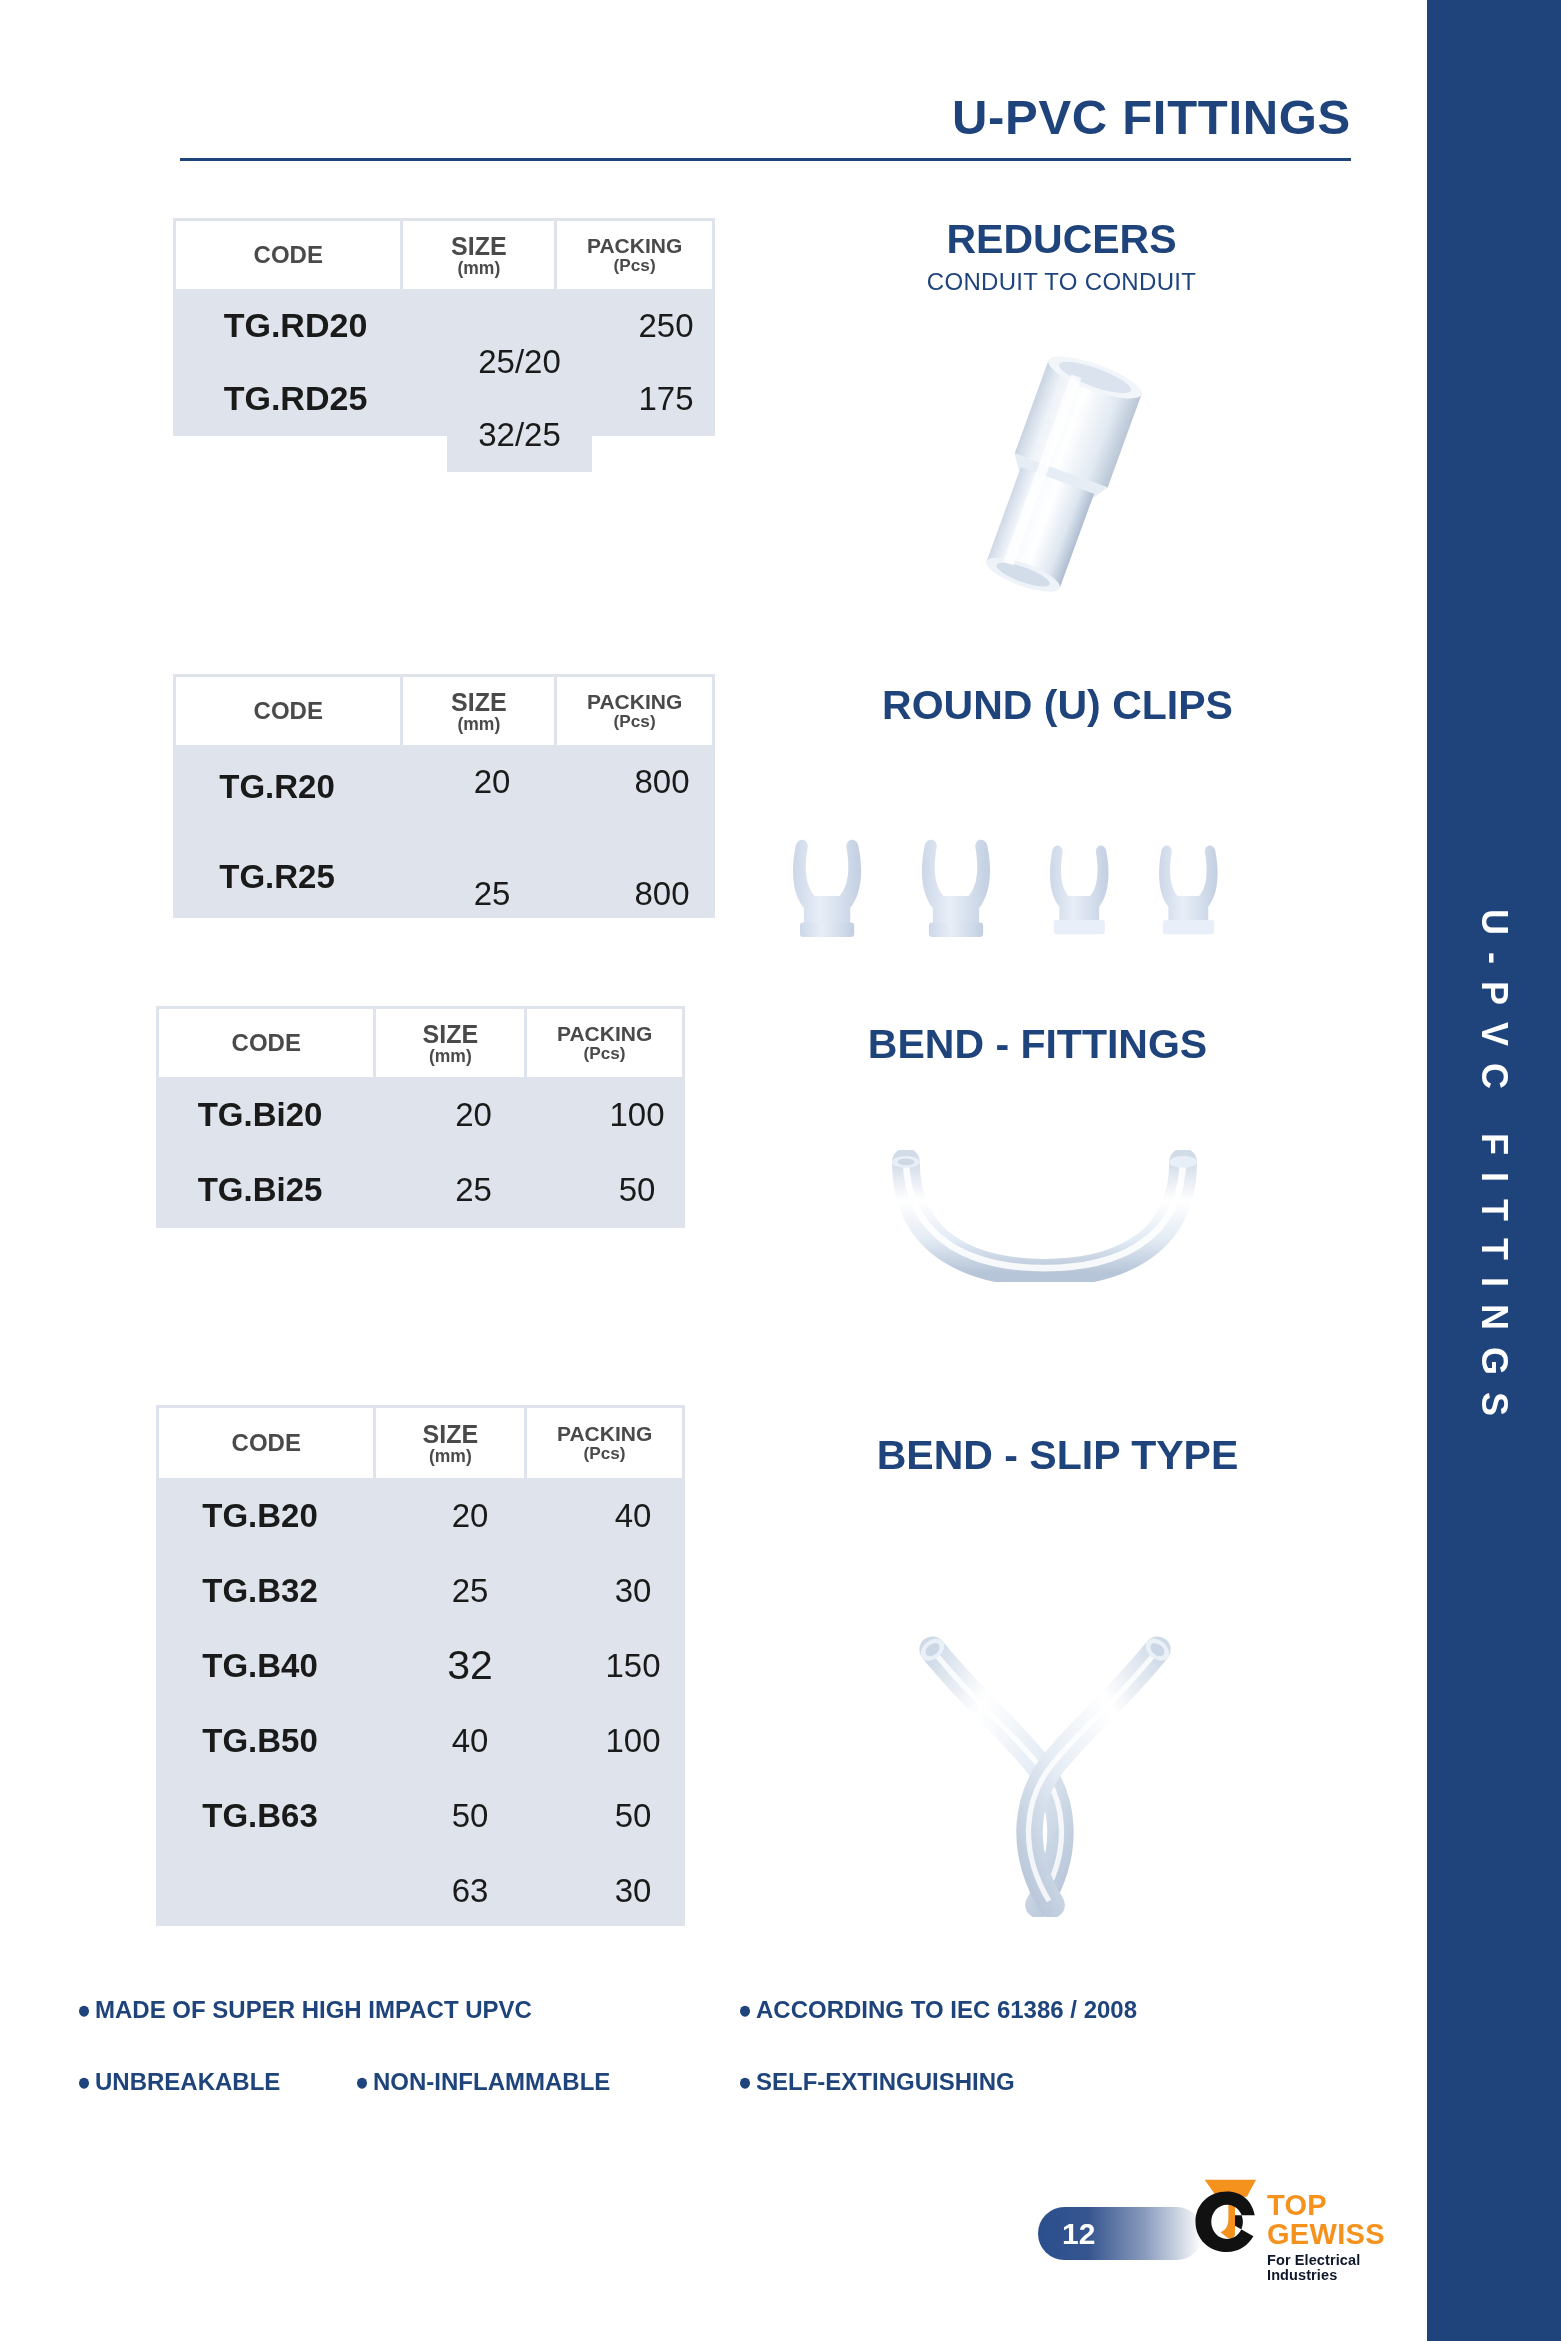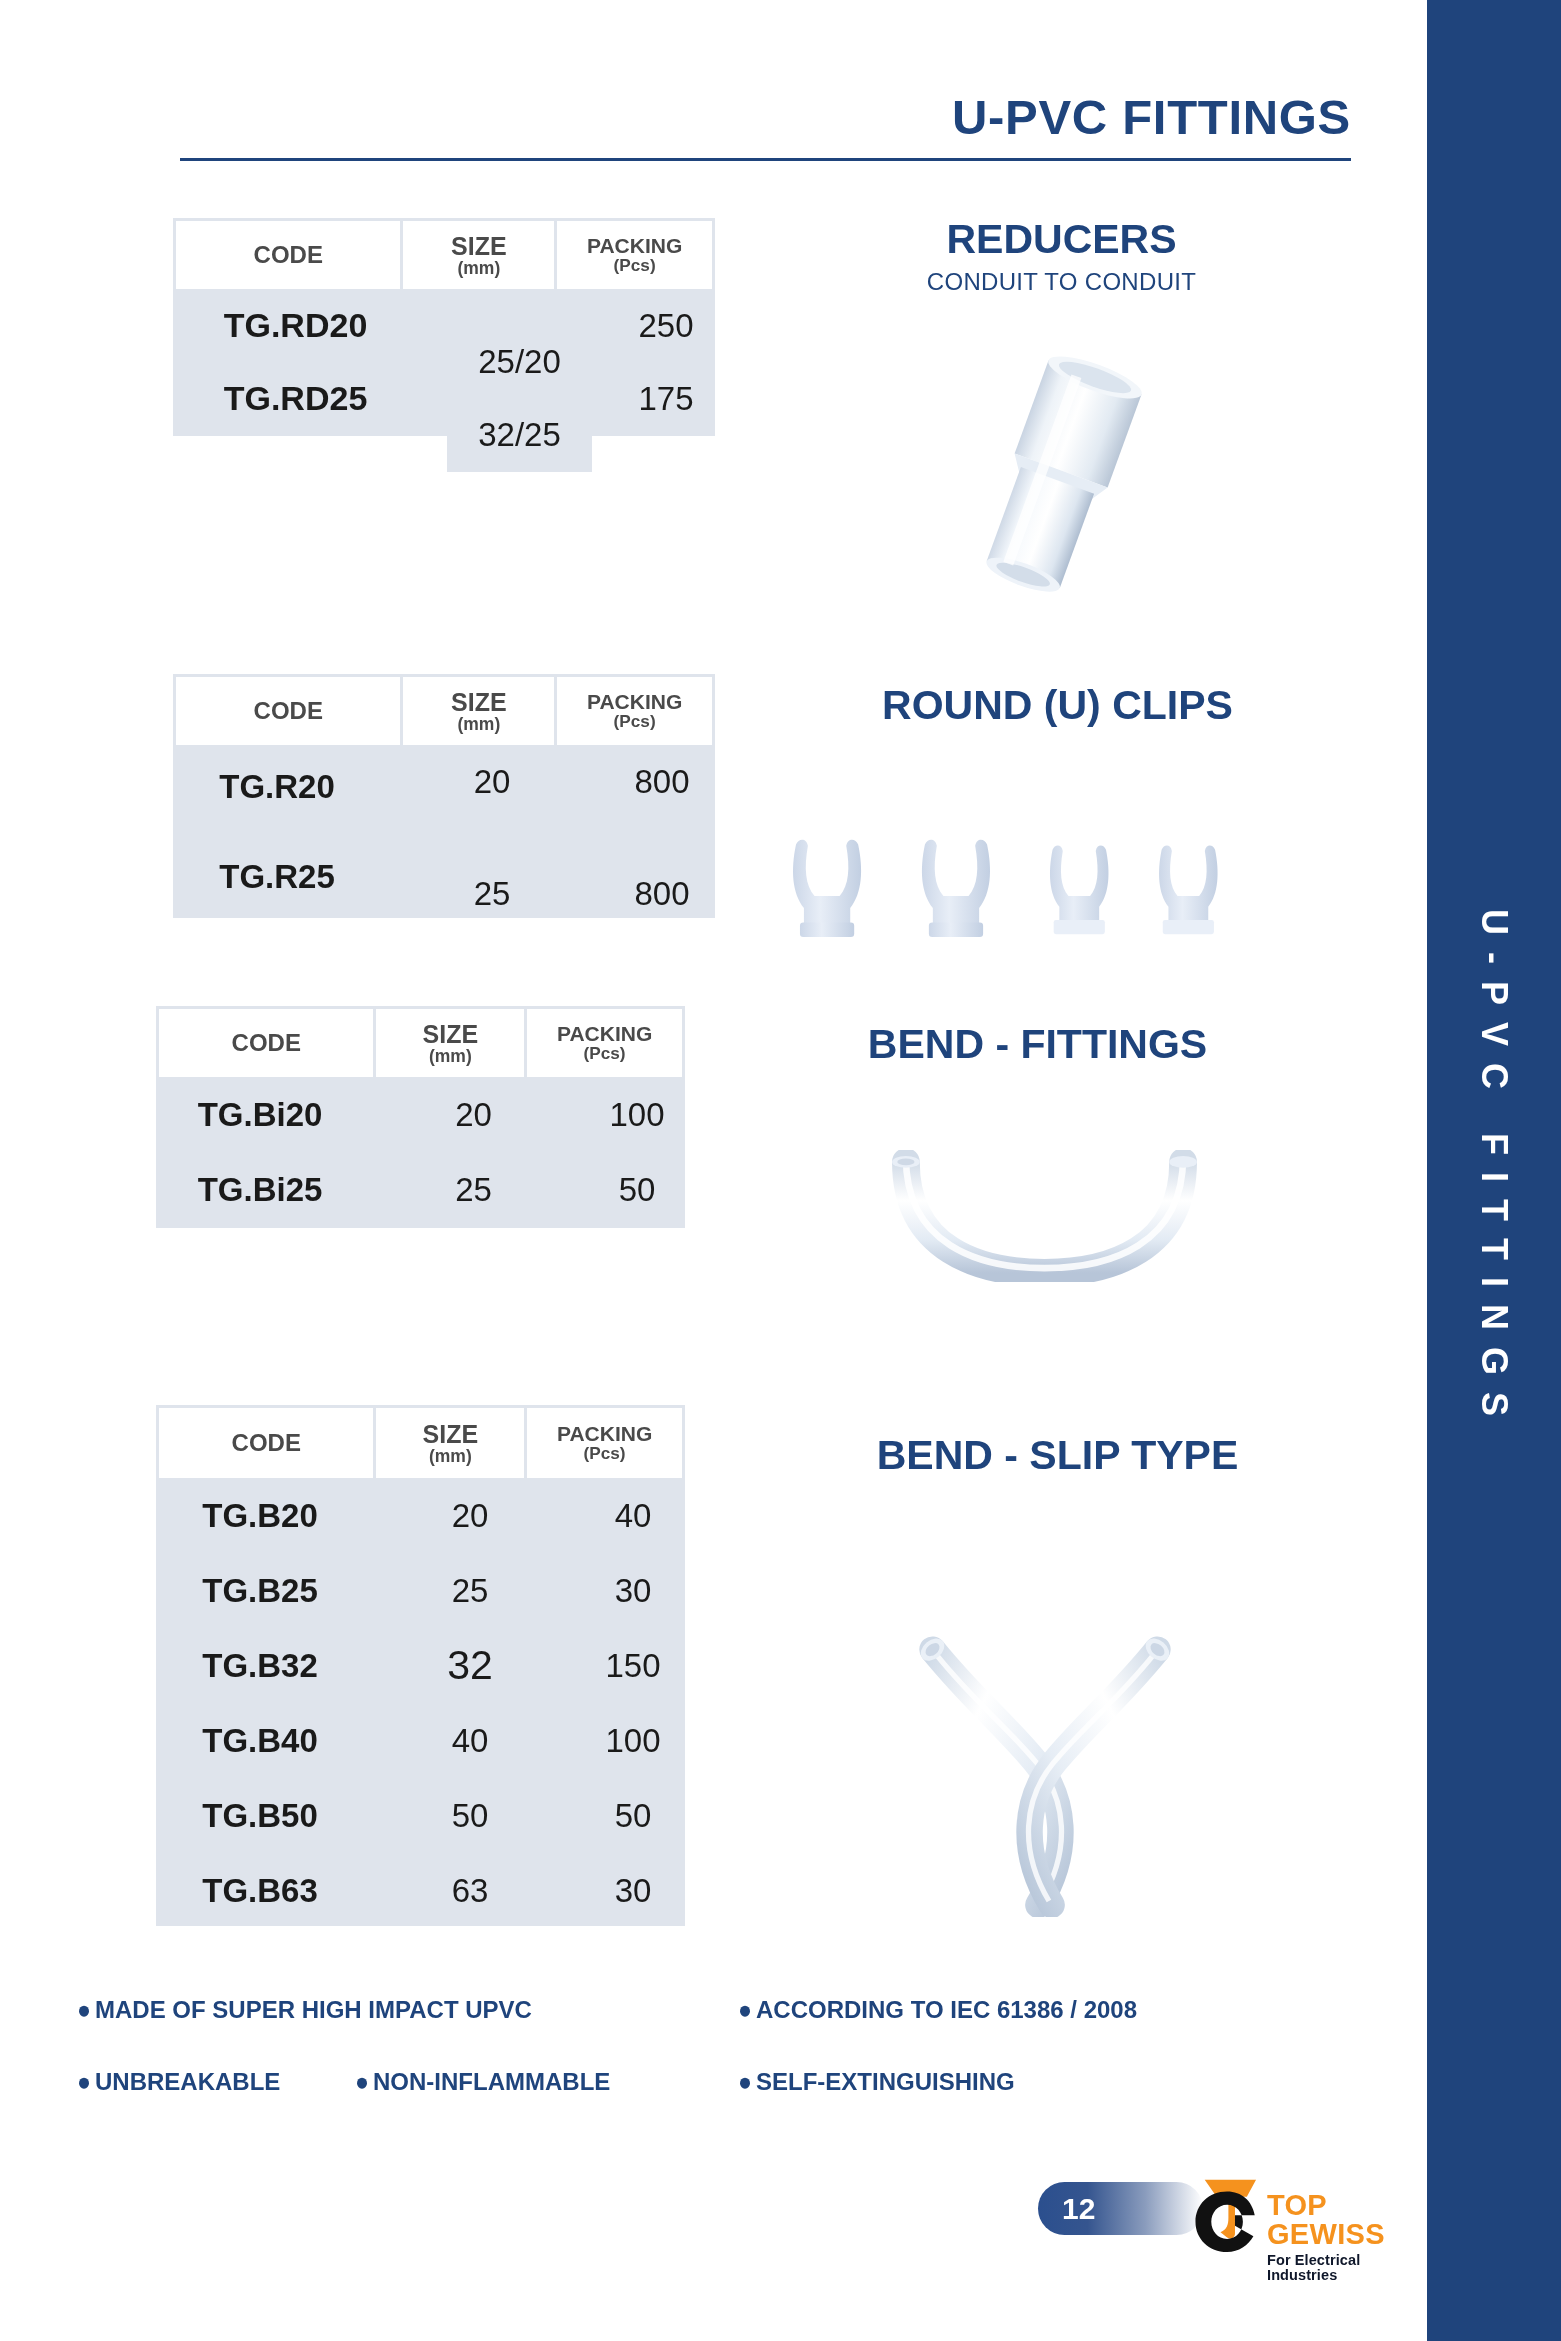--- a/index.html
+++ b/index.html
@@ -124,21 +124,21 @@
   .feat .dot{
     width:10px; height:11.2px; border-radius:50%;
     background:#1F447C; margin-right:6px;
     display:inline-block; flex:none;
     transform:translateY(-1.3px);
   }
 
   
   .footer{ position:absolute; left:1038px; top:2176px; width:331px; height:99px; }
   .pagepill{
-    position:absolute; left:0; top:6px;
+    position:absolute; left:0; top:31px;
     width:165px; height:53px; border-radius:26.4px;
     background:linear-gradient(to right,#2b4f8e 0%, #35558f 30%, #8a9cbd 65%, #ffffff 100%);
   }
   .pagepill span{
     position:absolute; left:24px; top:50%;
     transform:translateY(-50%);
     color:#ffffff; font-size:30px; font-weight:700;
   }
   .logo-mark{ position:absolute; left:140px; top:1.3px; width:85px; height:79px; }
   .logo-text{ position:absolute; left:229px; top:14.5px; }
@@ -379,21 +379,20 @@
             <span class="sm">(mm)</span>
           </div>
           <div class="hc" style="width:155px;font-size:21px;">
             <span>PACKING</span>
             <span class="sm" style="font-size:0.82em;">(Pcs)</span>
           </div>
         </div>
         <div class="spec-body" style="height:448px;">
           <div class="spec-col" style="left:0;width:208px;height:448px;">
             <div class="spec-cell code" style="height:75px;font-size:33px;">TG.B20</div>
-            <div class="spec-cell code" style="height:75px;font-size:33px;">TG.B25</div>
             <div class="spec-cell code" style="height:75px;font-size:33px;">TG.B32</div>
             <div class="spec-cell code" style="height:75px;font-size:33px;">TG.B40</div>
             <div class="spec-cell code" style="height:75px;font-size:33px;">TG.B50</div>
             <div class="spec-cell code" style="height:75px;font-size:33px;">TG.B63</div>
           </div>
           <div class="spec-col" style="left:238px;width:152px;height:448px;">
             <div class="spec-cell num" style="height:75px;font-size:33px;">20</div>
             <div class="spec-cell num" style="height:75px;font-size:33px;">25</div>
             <div class="spec-cell num" style="height:75px;font-size:41px;">32</div>
             <div class="spec-cell num" style="height:75px;font-size:33px;">40</div>

